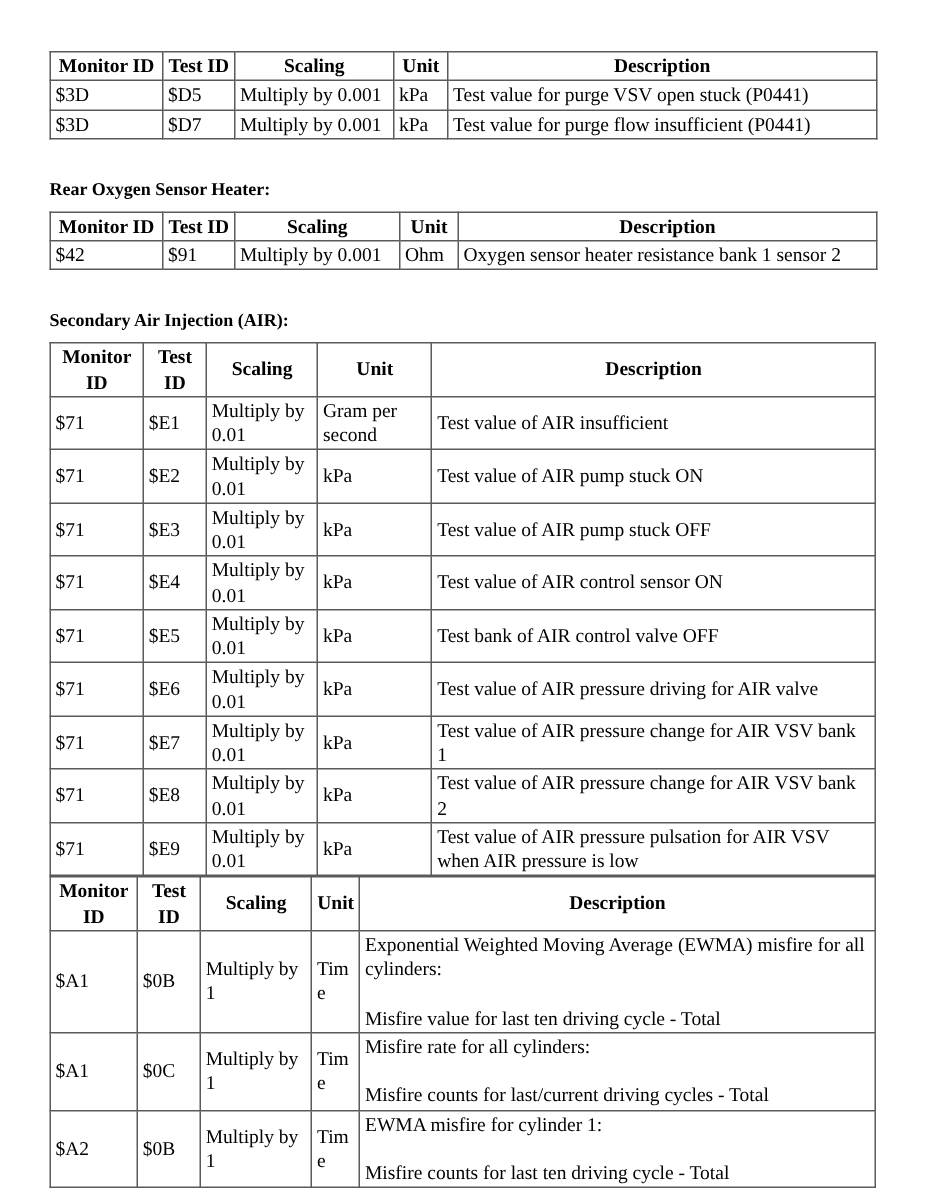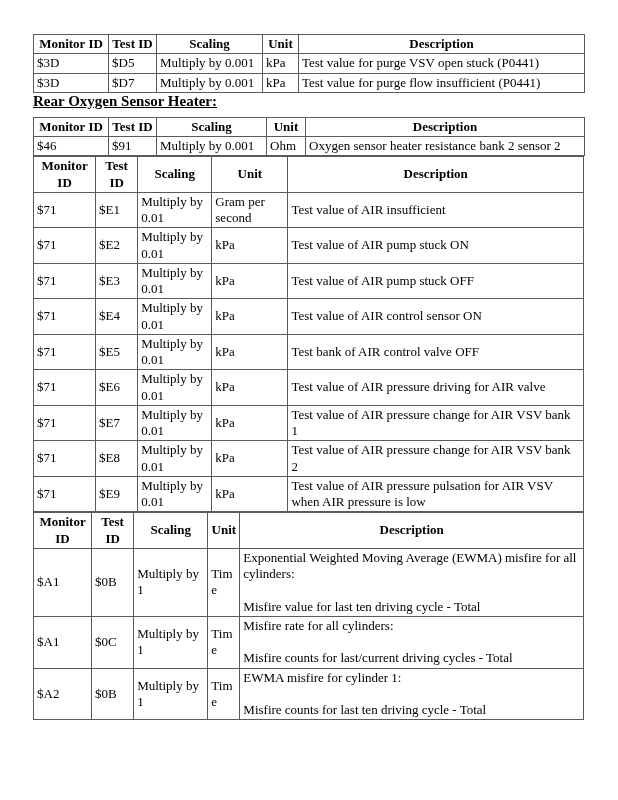--- a/index.html
+++ b/index.html
@@ -12,24 +12,23 @@
   }
   .page {
     width: 618px;
     min-height: 800px;
     box-sizing: border-box;
     padding: 34px 33px 24px 33px;
     background: #ffffff;
   }
   section { display: block; }
   h3.section-heading {
-    font-size: 15px;
+    font-size: 12px;
     font-weight: bold;
-    margin: 0 0 7px 0;
-    text-decoration: underline;
+    margin: 26px 0 7px 0;
   }
   section.first { margin-top: 0; }
   table.data-table {
     border-collapse: collapse;
     table-layout: fixed;
     width: 551px;
     background: #ffffff;
     padding-left: 11px;
   }
   table.data-table th,
@@ -105,31 +104,32 @@
           <tr>
             <th>Monitor ID</th>
             <th>Test ID</th>
             <th>Scaling</th>
             <th>Unit</th>
             <th>Description</th>
           </tr>
         </thead>
         <tbody>
           <tr>
-            <td>$46</td>
+            <td>$42</td>
             <td>$91</td>
             <td>Multiply by 0.001</td>
             <td>Ohm</td>
-            <td>Oxygen sensor heater resistance bank 2 sensor 2</td>
+            <td>Oxygen sensor heater resistance bank 1 sensor 2</td>
           </tr>
         </tbody>
       </table>
   </section>
 
   <section>
+    <h3 class="section-heading">Secondary Air Injection (AIR):</h3>
     <table class="data-table" data-table="sections.2">
         <colgroup>
           <col style="width: 62px;">
           <col style="width: 42px;">
           <col style="width: 74px;">
           <col style="width: 76px;">
           <col style="width: 295px;">
         </colgroup>
         <thead>
           <tr>

